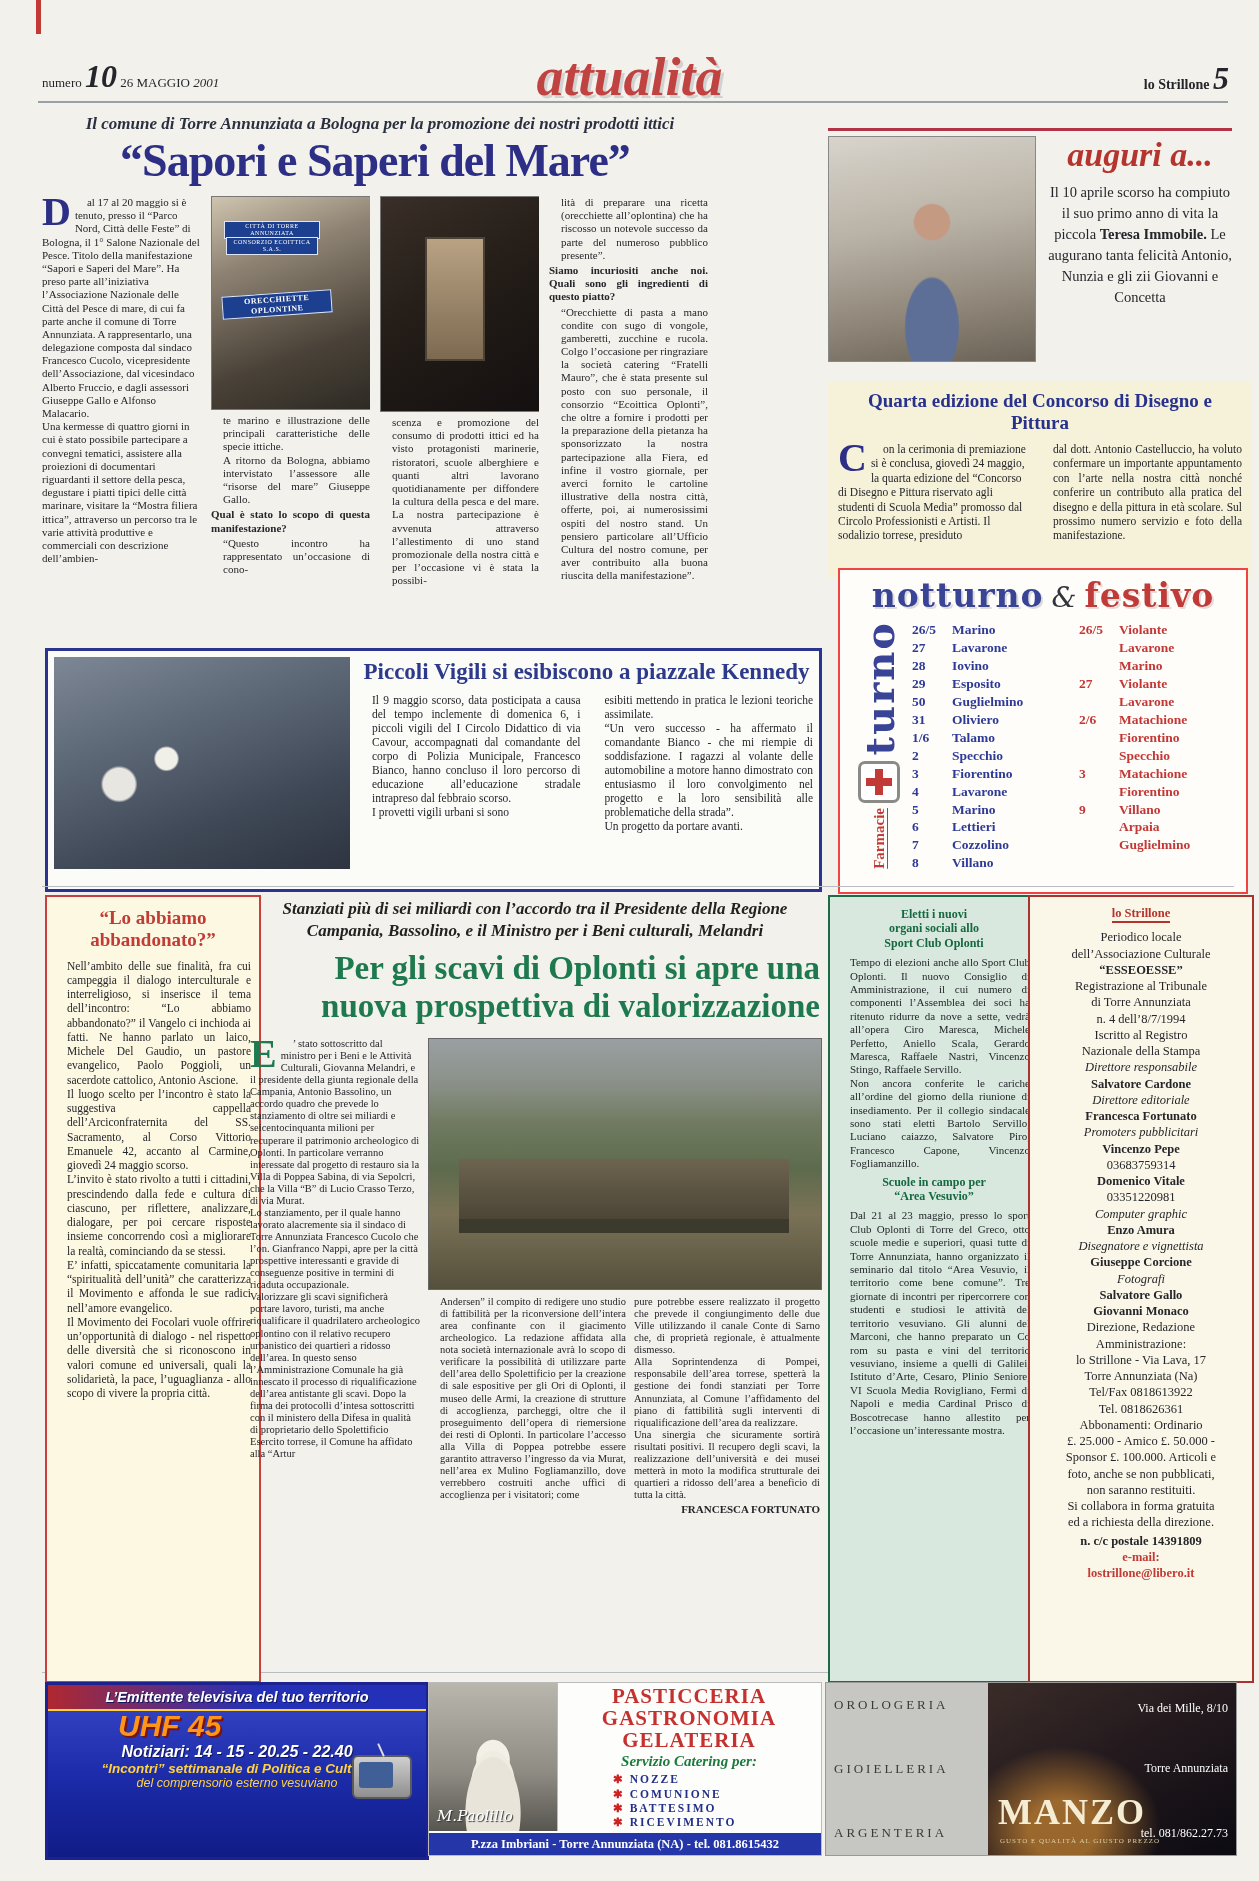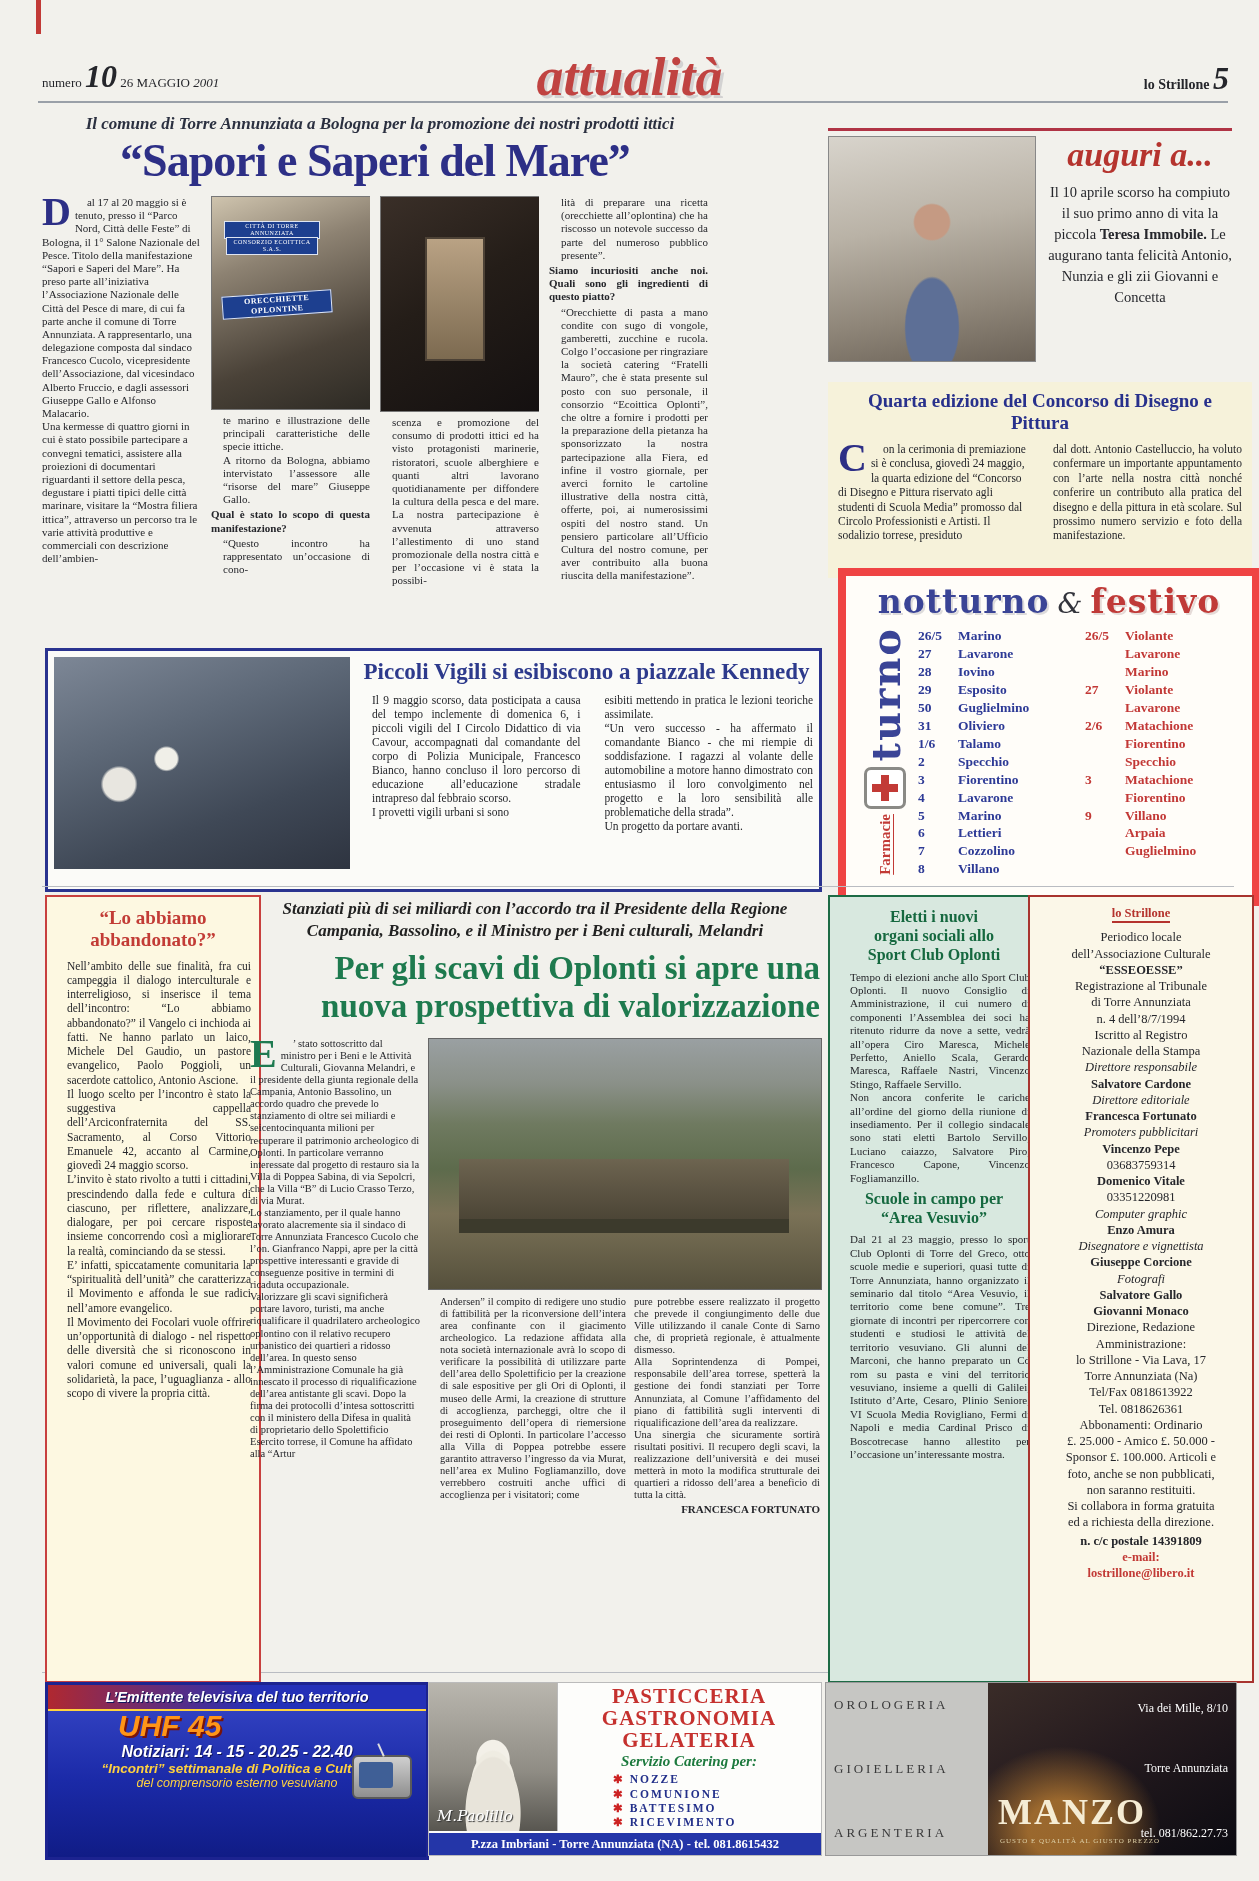--- a/index.html
+++ b/index.html
@@ -60,21 +60,21 @@
       border:1px solid #888;}
   .auguri-right{flex:1;overflow:hidden;}
   .auguri-title{font-size:34px;font-style:italic;font-weight:bold;color:#b5342e;text-align:center;margin:0 0 8px 0;}
   .auguri-text{font-size:14.5px;line-height:1.45;text-align:center;}
   
   .concorso-box{left:828px;top:382px;width:404px;height:180px;background:#f6f2da;padding:8px 10px;}
   .concorso-title{text-align:center;font-size:19px;font-weight:bold;color:#28318c;margin:0 0 8px 0;}
   .concorso-cols{display:flex;gap:14px;}
   .concorso-col{width:50%;height:136px;overflow:hidden;font-size:11.5px;line-height:1.25;}
   
-  .ph-box{left:838px;top:568px;width:394px;height:314px;border:8px solid #ef4444;background:#fffdf9;padding:4px 6px;}
+  .ph-box{left:838px;top:568px;width:394px;height:314px;border:2px solid #ef4444;background:#fffdf9;padding:4px 6px;}
   .ph-title{display:flex;justify-content:center;align-items:baseline;gap:8px;margin:2px 0 4px 0;
       font-family:"DejaVu Serif", serif;}
   .ph-t-not{font-size:33px;font-weight:bold;color:#3a4496;letter-spacing:1px;text-shadow:2px 2px 0 rgba(120,120,130,.25);}
   .ph-t-amp{font-size:28px;font-style:italic;color:#33343c;}
   .ph-t-fes{font-size:33px;font-weight:bold;color:#c03a38;letter-spacing:1px;text-shadow:2px 2px 0 rgba(150,120,120,.25);}
   .ph-body{display:flex;height:252px;}
   .ph-side{width:66px;flex:none;display:flex;flex-direction:column;align-items:center;justify-content:space-between;padding:2px 0;}
   .ph-turno{writing-mode:vertical-rl;transform:rotate(180deg);font-size:40px;font-weight:bold;color:#3a4496;
       font-family:"DejaVu Serif", serif;letter-spacing:2px;}
   .cross-box{width:36px;height:36px;border:3px solid #8a8a86;border-radius:7px;background:#fff;position:relative;}
@@ -100,21 +100,21 @@
   .op-headline{left:250px;top:950px;width:570px;text-align:right;font-size:33px;font-weight:bold;color:#1e7a4e;line-height:1.15;}
   .op-photo{left:428px;top:1038px;width:392px;height:250px;border:1px solid #666;background:
       linear-gradient(180deg,#9aa0a2 0%,#8a9088 18%,#6f7a60 34%,#5d6b4c 52%,#7b7257 70%,#55503c 100%);}
   .op-wall{position:absolute;left:30px;top:120px;width:330px;height:60px;background:linear-gradient(180deg,#6d6450,#4c4536);box-shadow:0 14px 0 #3c3a2c;}
   .op-col1{left:250px;top:1038px;width:170px;height:602px;overflow:hidden;font-size:10.5px;line-height:1.15;}
   .op-col2{left:428px;top:1296px;width:186px;height:346px;overflow:hidden;font-size:10.5px;line-height:1.15;}
   .op-col3{left:622px;top:1296px;width:198px;height:346px;overflow:hidden;font-size:10.5px;line-height:1.15;}
   .byline{text-align:right;font-weight:bold;font-size:11px;margin-top:2px;}
   
   .sport-box{left:828px;top:895px;width:192px;height:772px;background:#d8e8df;border:2px solid #1d6b45;padding:6px 8px;}
-  .sport-title{text-align:center;font-size:16px;font-weight:bold;color:#15683f;line-height:1.2;margin:4px 0 6px 0;}
+  .sport-title{text-align:center;font-size:12px;font-weight:bold;color:#15683f;line-height:1.2;margin:4px 0 6px 0;}
   .sport-body{font-size:11px;line-height:1.22;overflow:hidden;}
   
   .mh-box{left:1028px;top:895px;width:206px;height:772px;background:#fbf7e8;border:2px solid #a8342f;padding:6px 8px;text-align:center;overflow:hidden;}
   .mh-title{font-size:30px;font-weight:bold;color:#b5332d;border-bottom:2px solid #b5332d;display:inline-block;line-height:1.05;margin-bottom:6px;}
   .mh-box div{font-size:12.5px;line-height:1.3;}
   .mh-org{font-weight:bold;}
   .mh-role{font-style:italic;}
   .mh-name{font-weight:bold;}
   .mh-role:empty,.mh-note:empty{display:none;}
   .mh-postale{font-weight:bold;margin-top:2px;}

